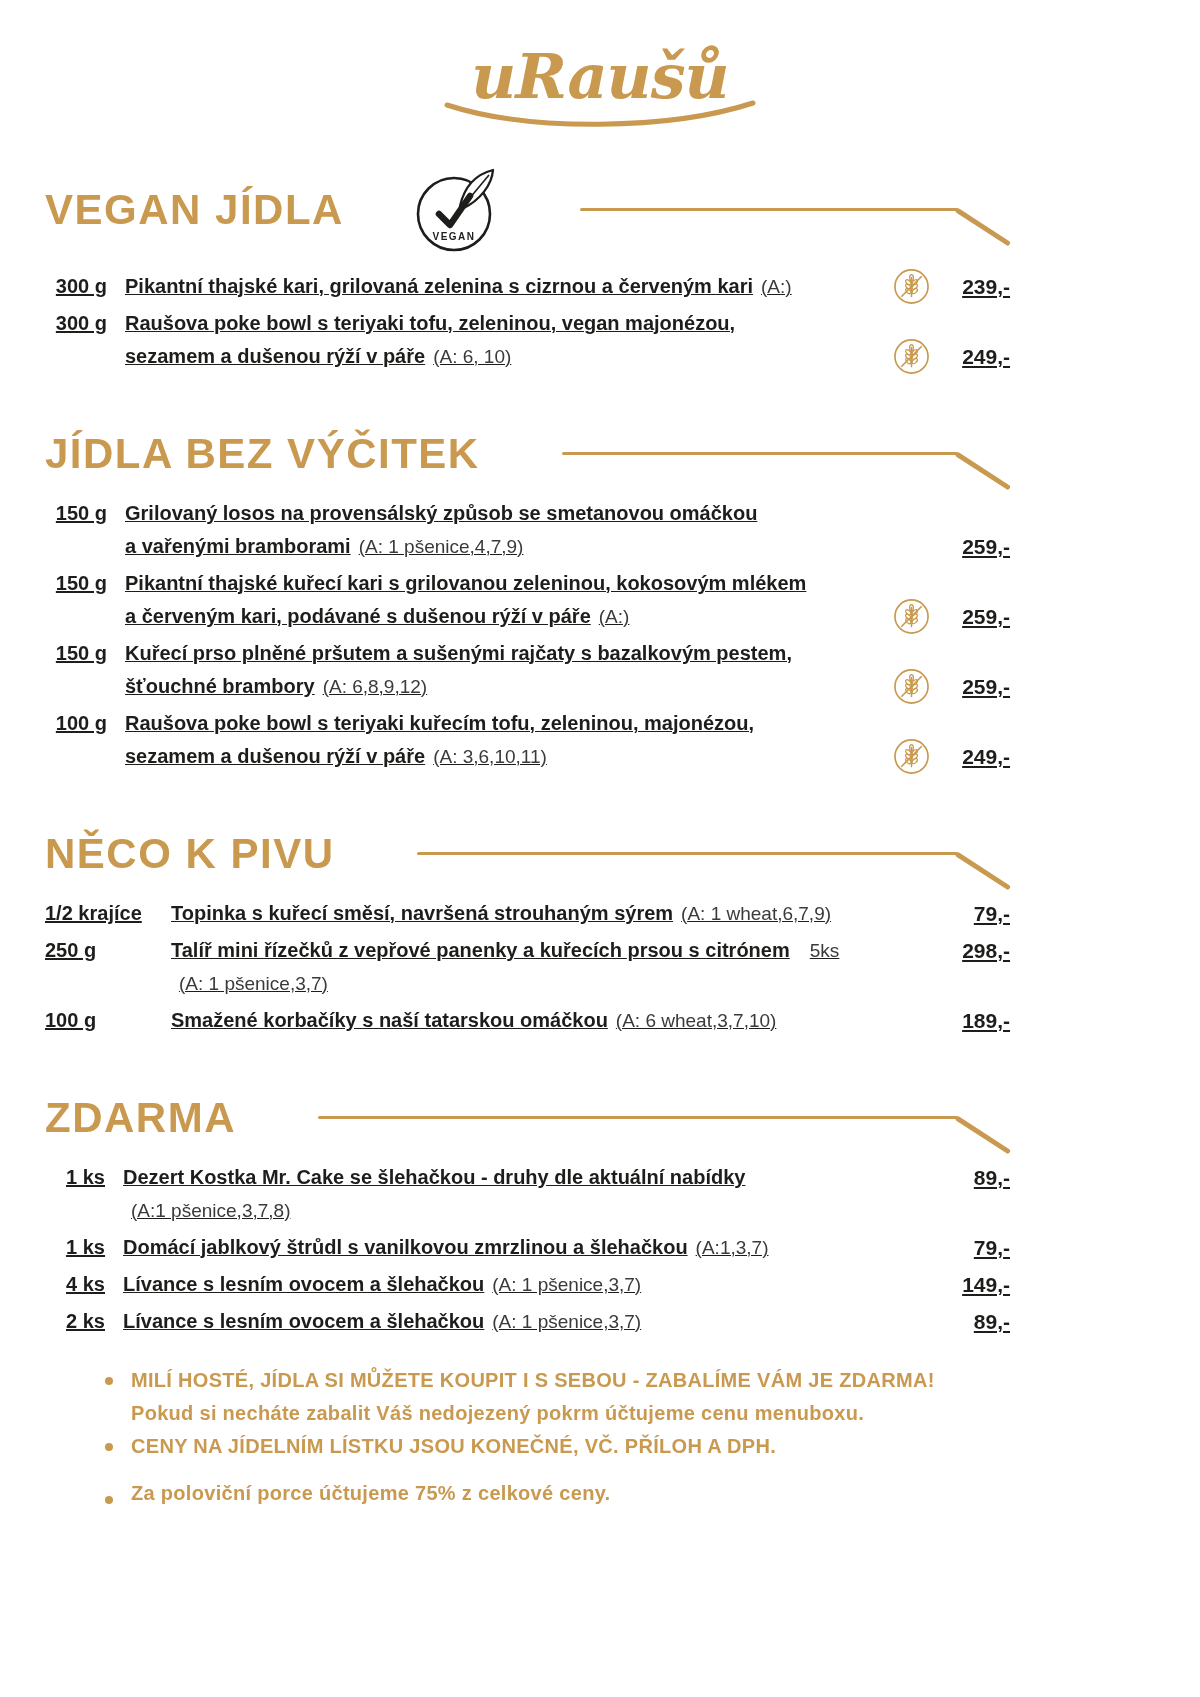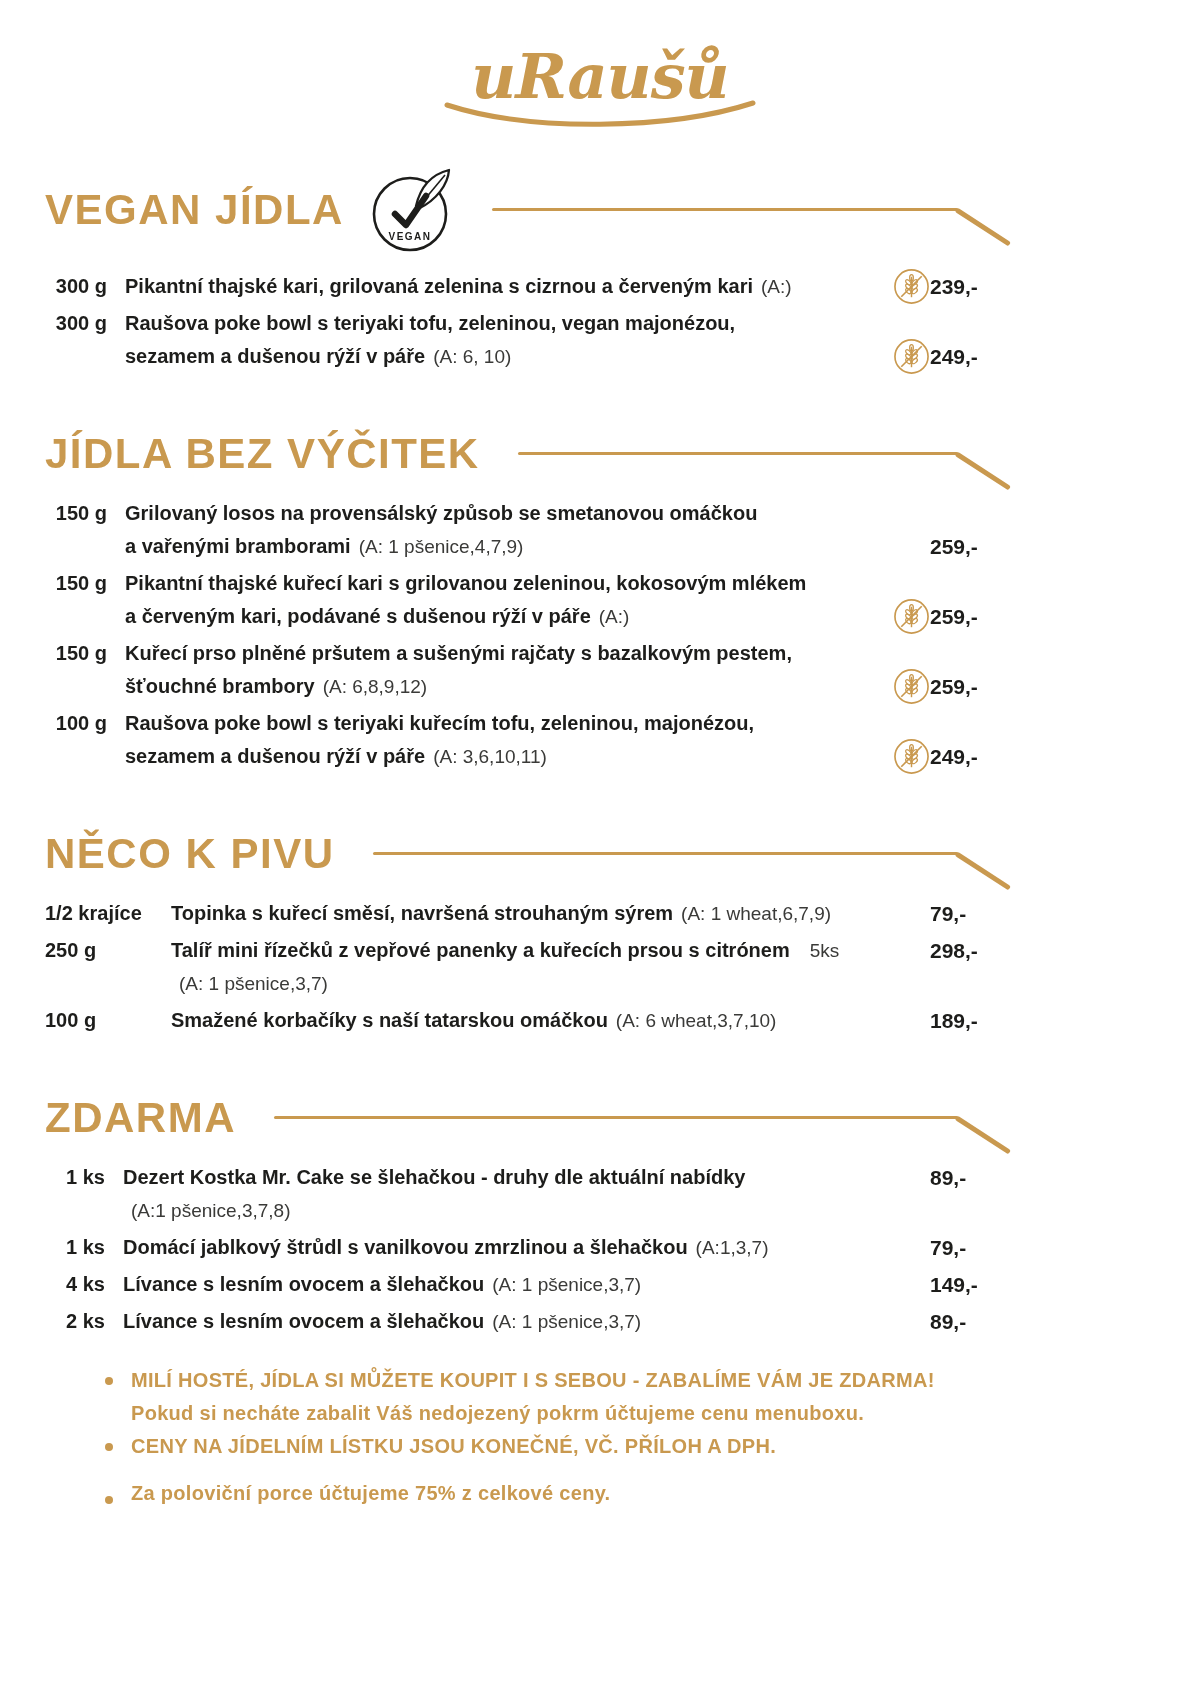--- a/index.html
+++ b/index.html
@@ -10,39 +10,39 @@
   
   .logo-wrap { width:1200px; margin-left:-45px; text-align:center; height:112px; }
   .logo { display:inline-block; position:relative; }
   .logo-text { font-family:"DejaVu Serif", serif; font-style:italic; font-weight:bold;
                font-size:62px; line-height:70px; color:var(--gold); letter-spacing:-1px; }
   .logo-swoosh { display:block; margin:-12px auto 0 auto; }
 
   
   .menu-section { margin-top:54px; }
   .menu-section:first-of-type { margin-top:12px; }
-  .section-header { display:flex; align-items:center; }
+  .section-header { display:flex; align-items:center;gap:44px; }
   .section-title { font-size:42px; line-height:48px; font-weight:bold; color:var(--gold); letter-spacing:1.5px; white-space:nowrap; }
   .vegan-badge { margin-left:26px; flex:none; line-height:0; }
   .rule { flex:1; position:relative; height:54px; margin-left:38px; }
   .rule-bar { position:absolute; left:0; right:52px; top:25px; height:3px; background:var(--gold); border-radius:2px; display:block; }
   .rule-flick { position:absolute; left:calc(100% - 54px); top:24px; width:64px; height:5px; background:var(--gold);
                 border-radius:3px; transform:rotate(33deg); transform-origin:left center; display:block; }
 
   .item-list { margin-top:16px; }
   .menu-item { margin-bottom:4px; }
-  .line { display:flex; align-items:center; height:33px; white-space:nowrap; }
+  .line { display:flex; align-items:center; height:33px; white-space:nowrap;text-decoration:underline; }
   .qty { flex:none; font-weight:bold; font-size:20px; margin-right:18px; }
   .name-cell { flex:1; min-width:0; overflow:visible; }
   .name { font-weight:bold; font-size:20px; color:var(--ink); }
   .light { font-weight:normal; font-size:19px; color:var(--muted); }
   .suffix { margin-left:20px; }
   .allergens { margin-left:8px; }
   .icon-cell { flex:none; width:52px; text-align:right; line-height:0; }
-  .price { flex:none; width:80px; text-align:left; font-weight:bold; font-size:21px; color:var(--ink); }
+  .price { flex:none; width:80px; text-align:right; font-weight:bold; font-size:21px; color:var(--ink); }
 
   
   .footer-notes { margin-top:26px; padding-left:60px; }
   .note { display:flex; }
   .note-gap { margin-top:14px;align-items:center; }
   .bullet { flex:none; width:8px; height:8px; border-radius:50%; background:var(--gold); margin:13px 18px 0 0; }
   .note-line { font-weight:bold; font-size:20px; line-height:33px; color:var(--gold); letter-spacing:0.3px; }
 </style>
 </head>
 <body>

